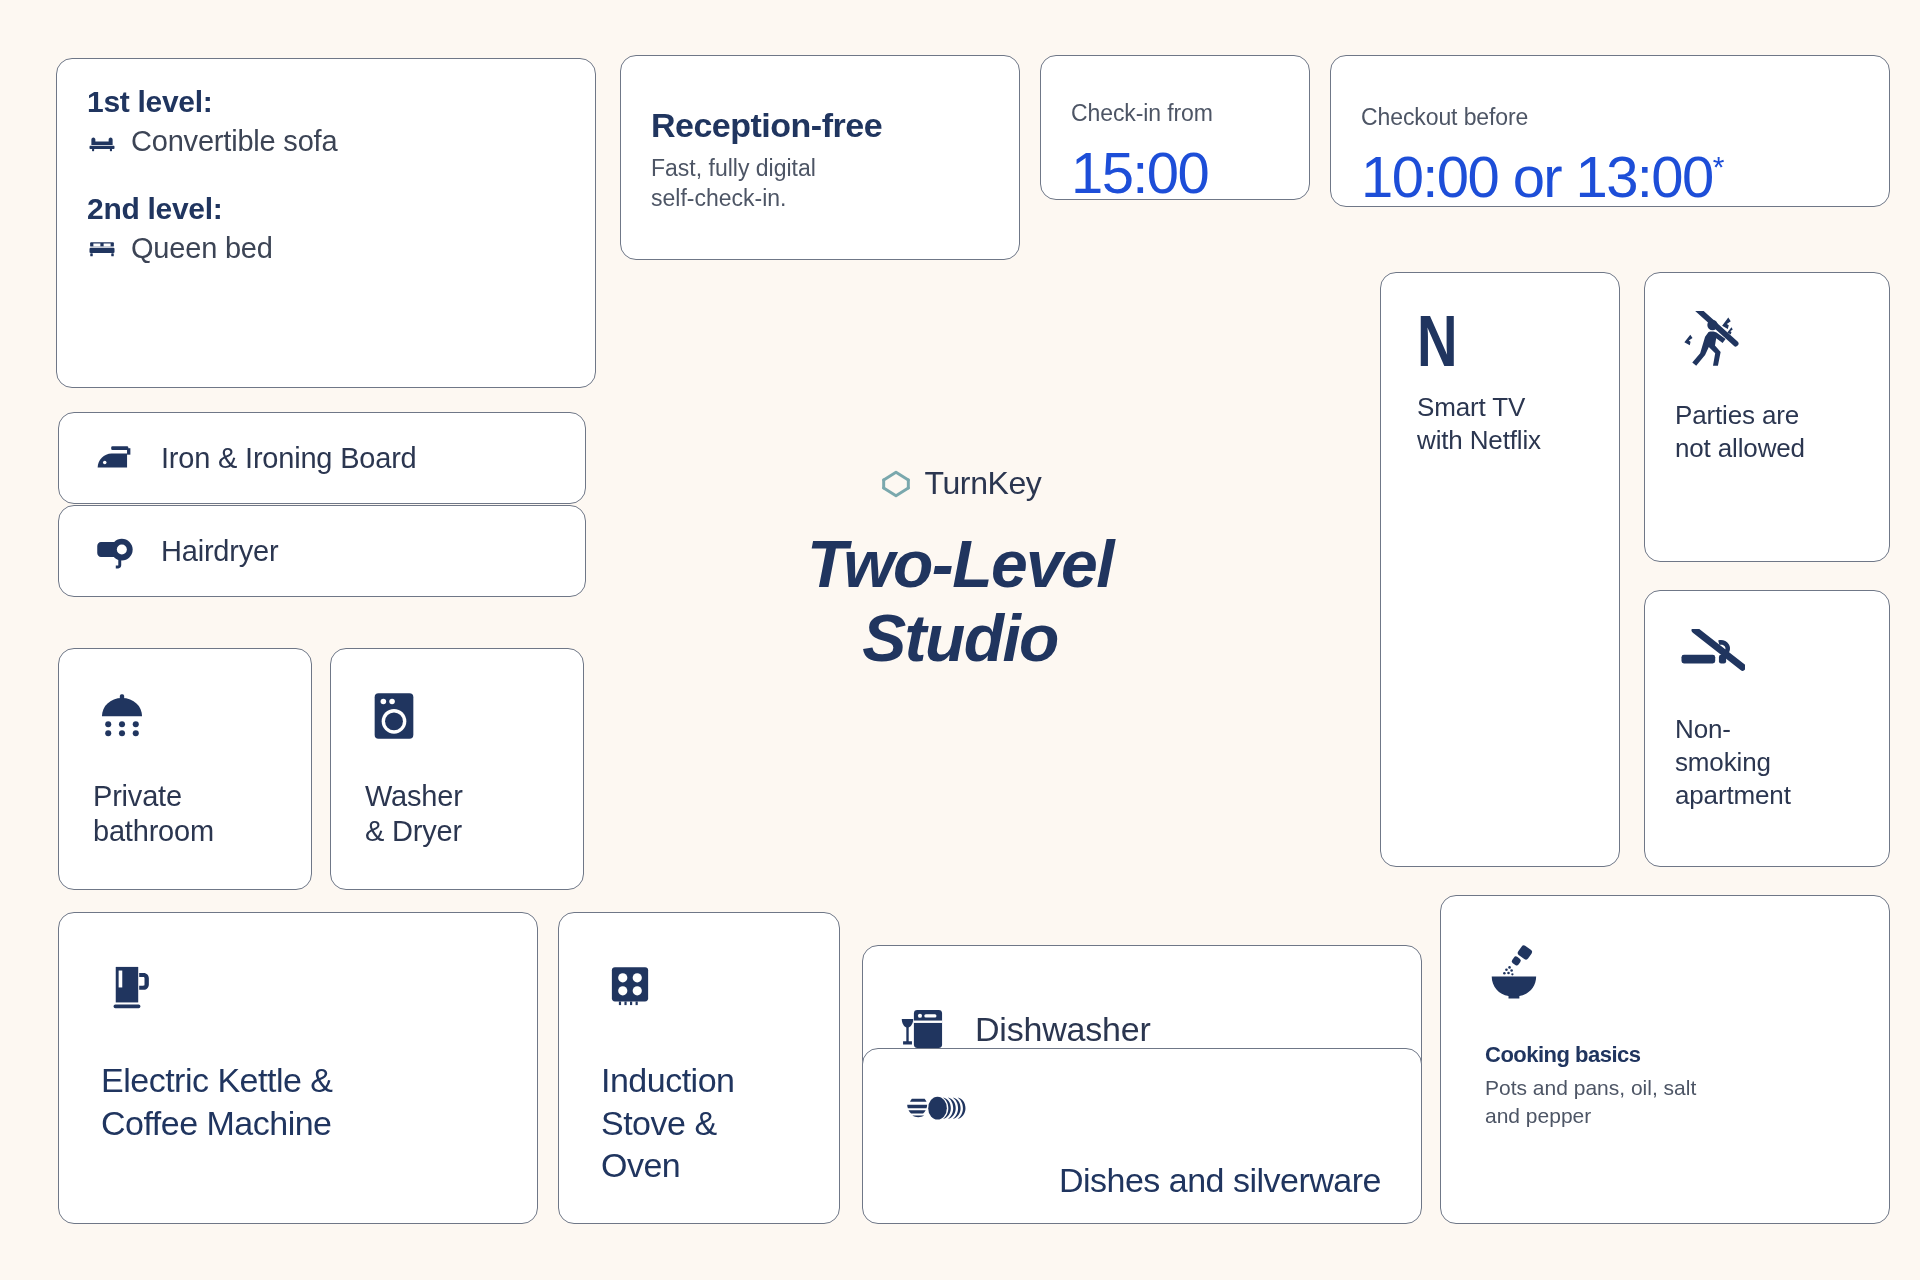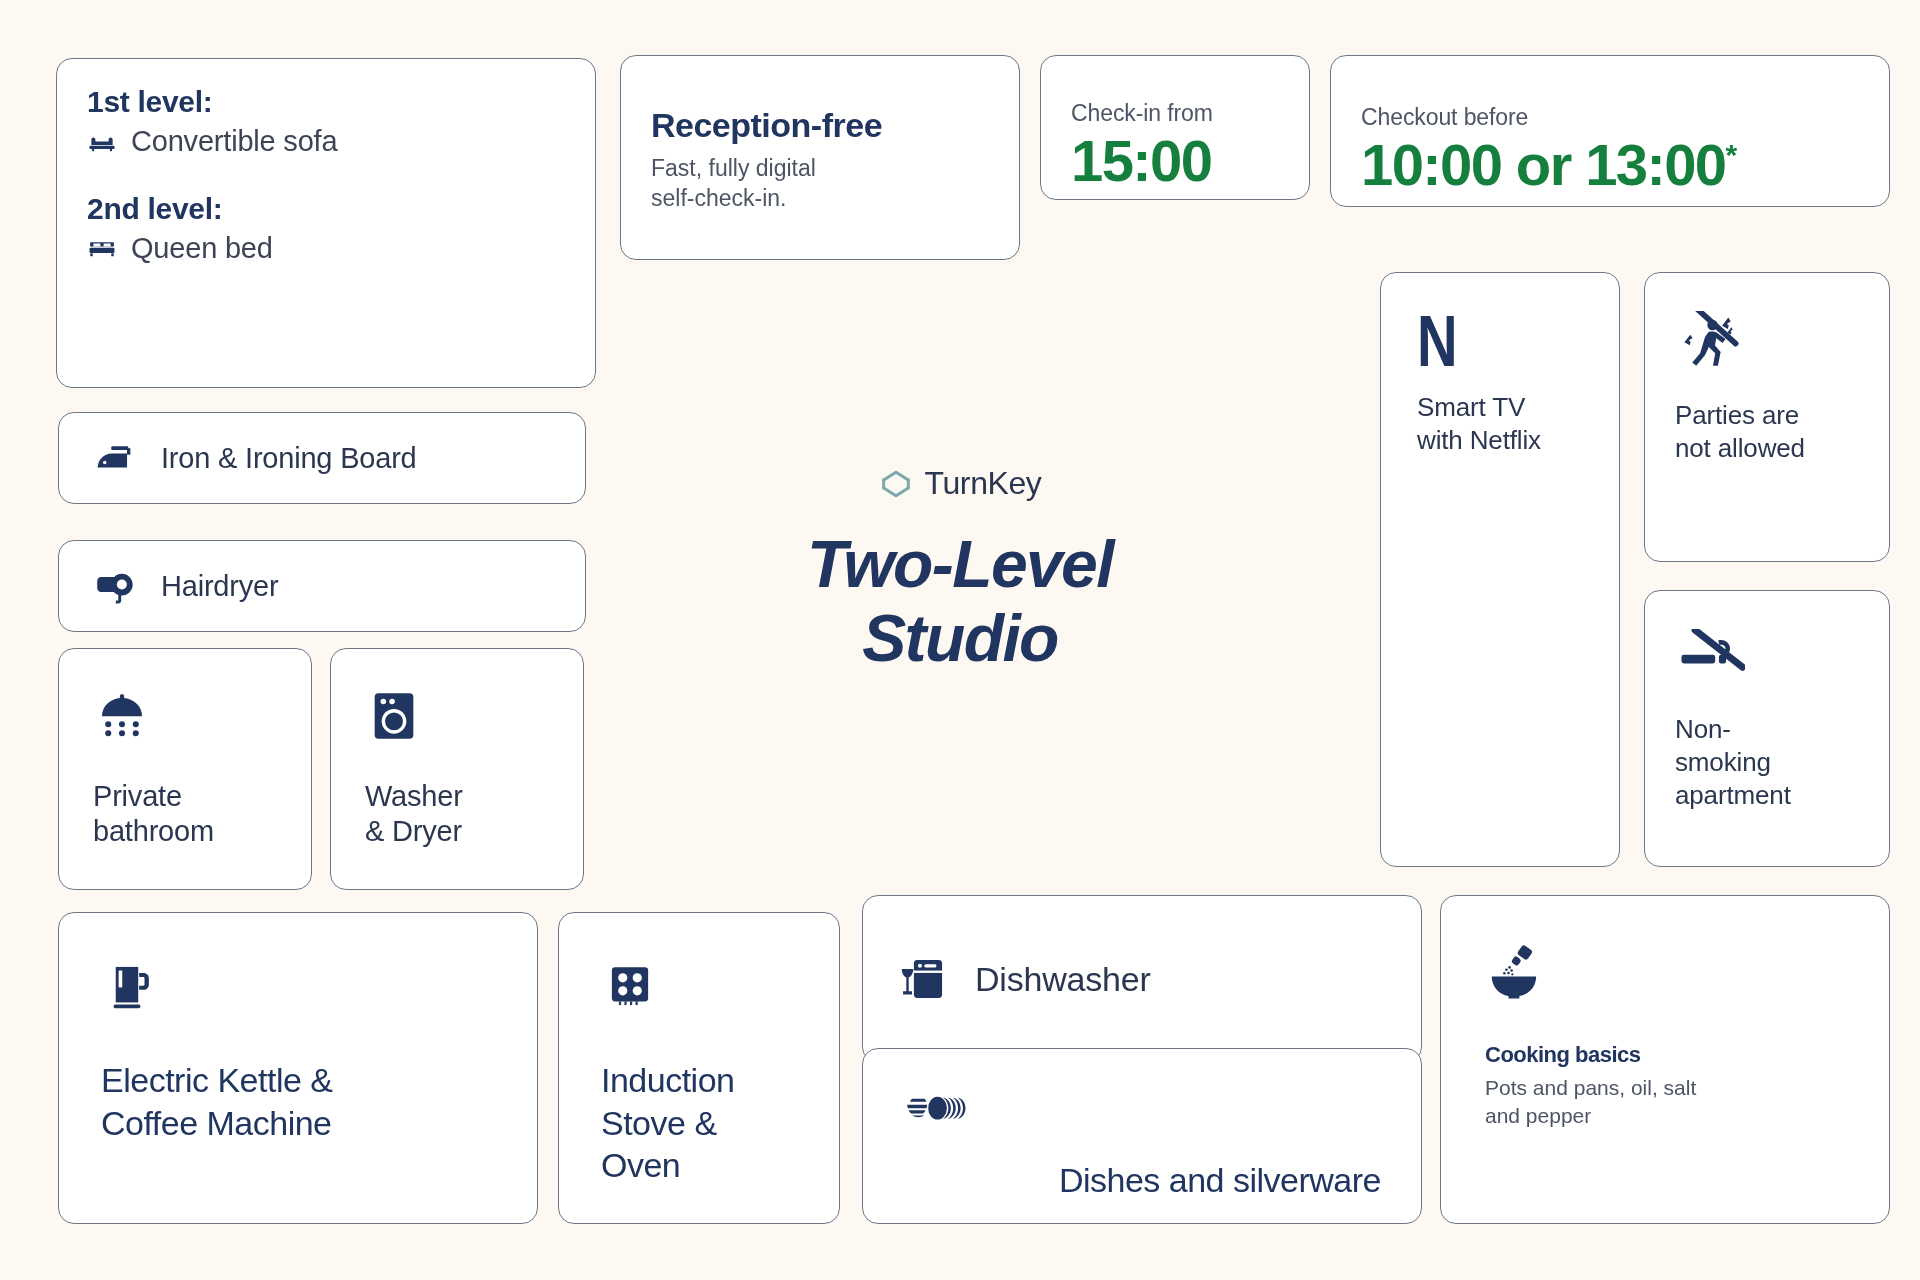--- a/index.html
+++ b/index.html
@@ -21,21 +21,21 @@
 
   
   .lvl-head { font-size: 30px; font-weight: 700; color: #20355f; letter-spacing: -0.3px; }
   .lvl-row { display: flex; align-items: center; gap: 14px; margin-top: 6px; }
   .lvl-row .t { font-size: 29px; color: #3c4455; letter-spacing: -0.2px; }
 
   .rf-title { font-size: 34px; font-weight: 700; color: #20355f; letter-spacing: -0.5px; line-height: 1.15; }
   .rf-sub { font-size: 23px; color: #4d5565; line-height: 1.32; margin-top: 8px; }
 
   .time-label { font-size: 23px; color: #4d5565; letter-spacing: -0.1px; }
-  .time-big { font-size: 58px; font-weight: 700; color: #15803d; letter-spacing: -1.6px; line-height: 1.05; margin-top: 4px; }
+  .time-big { font-size: 58px; font-weight: 400; color: #1d4ed8; letter-spacing: -1.6px; line-height: 1.05; margin-top: 16px; }
   .time-big sup { font-size: 30px; vertical-align: super; line-height: 0; }
 
   .row-card { display: flex; align-items: center; gap: 20px; height: 100%; padding-left: 32px; }
   .row-card .lab { font-size: 29px; color: #2b3650; letter-spacing: -0.2px; }
 
   .tile { display: flex; flex-direction: column; justify-content: flex-start; }
   .tile .lab { font-size: 29px; color: #2b3650; line-height: 1.22; letter-spacing: -0.2px; }
   .tile .lab-sm { font-size: 26px; color: #2b3650; line-height: 1.26; letter-spacing: -0.15px; }
   .tile .lab-big { font-size: 34px; font-weight: 500; color: #20355f; line-height: 1.25; letter-spacing: -0.5px; }
   .tile .lab-bold { font-size: 22px; font-weight: 700; color: #20355f; line-height: 1.2; letter-spacing: -0.5px; }
@@ -124,21 +124,21 @@
           <path d="M3.2 16.6c0-3.7 3-6.8 6.7-6.8h7.4v6.8H3.2z"></path>
           <rect x="9.7" y="6.4" width="8.2" height="1.7" rx=".6"></rect>
           <path d="M17.3 7.3h1.6v3.1h-1.6z"></path>
           <circle cx="6.6" cy="14.2" r=".85" fill="#ffffff"></circle>
         </svg>
       </span>
       <span class="lab">Iron &amp; Ironing Board</span>
     </div>
   </div>
 
-  <div class="card" style="left:58px; top:540px; width:528px; height:92px;">
+  <div class="card" style="left:58px; top:505px; width:528px; height:92px;">
     <div class="row-card">
       <span class="icon">
         <svg width="50" height="50" viewBox="0 0 24 24" fill="#20355f">
           <path d="M3 9.6c0-1 .8-1.9 1.8-1.9h6.6v7.2H4.8c-1 0-1.8-.8-1.8-1.9V9.6z"></path>
           <circle cx="14.8" cy="11.3" r="5.2"></circle>
           <circle cx="14.8" cy="11.3" r="2.4" fill="#ffffff"></circle>
           <path d="M11.4 15.6h3.1v3.3c0 .8-.6 1.5-1.4 1.5h-1.2v-1.4h1c.1 0 .2-.1.2-.2v-3.2z"></path>
         </svg>
       </span>
       <span class="lab">Hairdryer</span>
@@ -209,21 +209,21 @@
         <rect x="14.3" y="18.4" width=".9" height="1.5"></rect>
       </svg>
     </span>
     <div style="margin-top:44px;">
       <div class="lab-big">Induction</div>
       <div class="lab-big">Stove &amp;</div>
       <div class="lab-big">Oven</div>
     </div>
   </div>
 
-  <div class="card" style="left:862px; top:895px; width:560px; height:168px;">
+  <div class="card" style="left:862px; top:945px; width:560px; height:168px;">
     <div class="row-card" style="gap:26px; padding-left:34px;">
       <span class="icon">
         <svg width="52" height="52" viewBox="0 0 24 24" fill="#20355f">
           <rect x="7.8" y="3.2" width="13" height="17.6" rx="1.6"></rect>
           <circle cx="10.6" cy="5.9" r=".95" fill="#ffffff"></circle>
           <rect x="12.6" y="5.2" width="5.6" height="1.5" rx=".7" fill="#ffffff"></rect>
           <rect x="7.8" y="8.1" width="13" height="1.1" fill="#ffffff"></rect>
           <path d="M2.2 7.4h5.3c0 2-1.1 3.6-2.1 3.9v6.4h1.5v1.5H2.8v-1.5h1.5v-6.4C3.3 11 2.2 9.4 2.2 7.4z"></path>
         </svg>
       </span>

